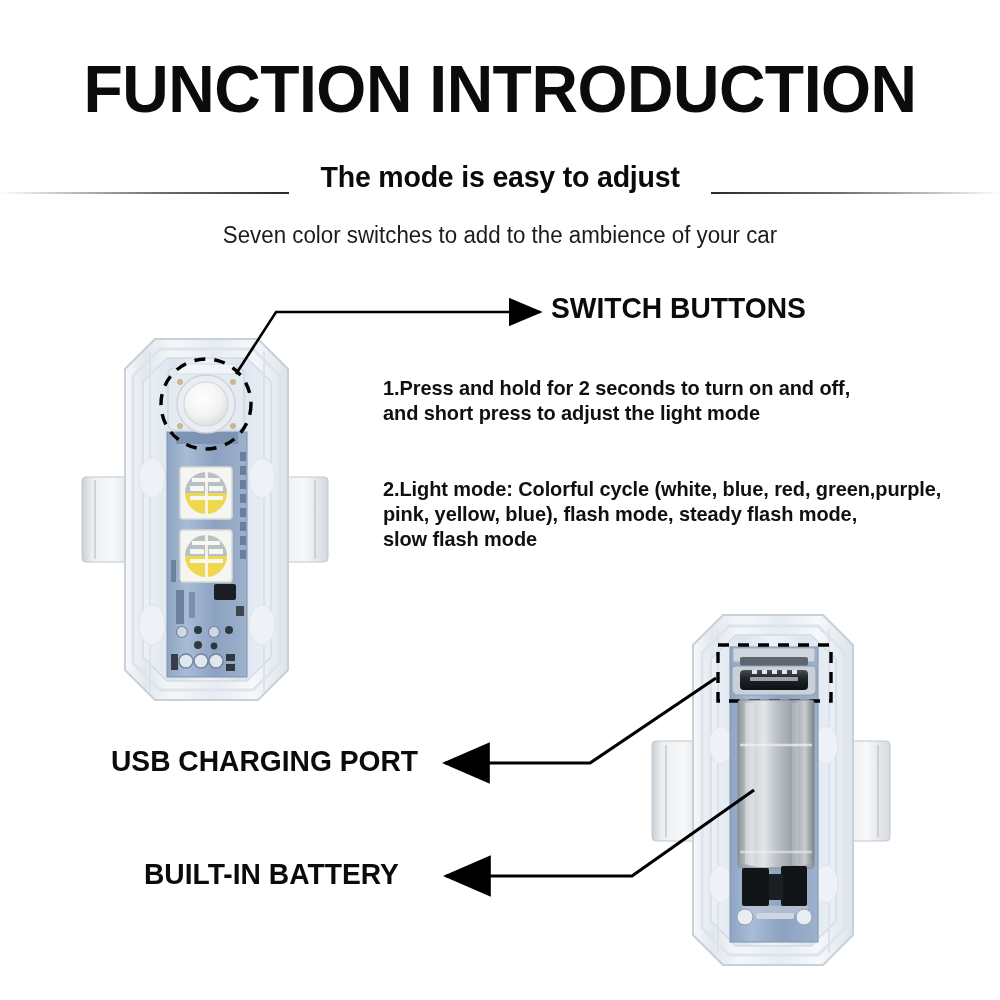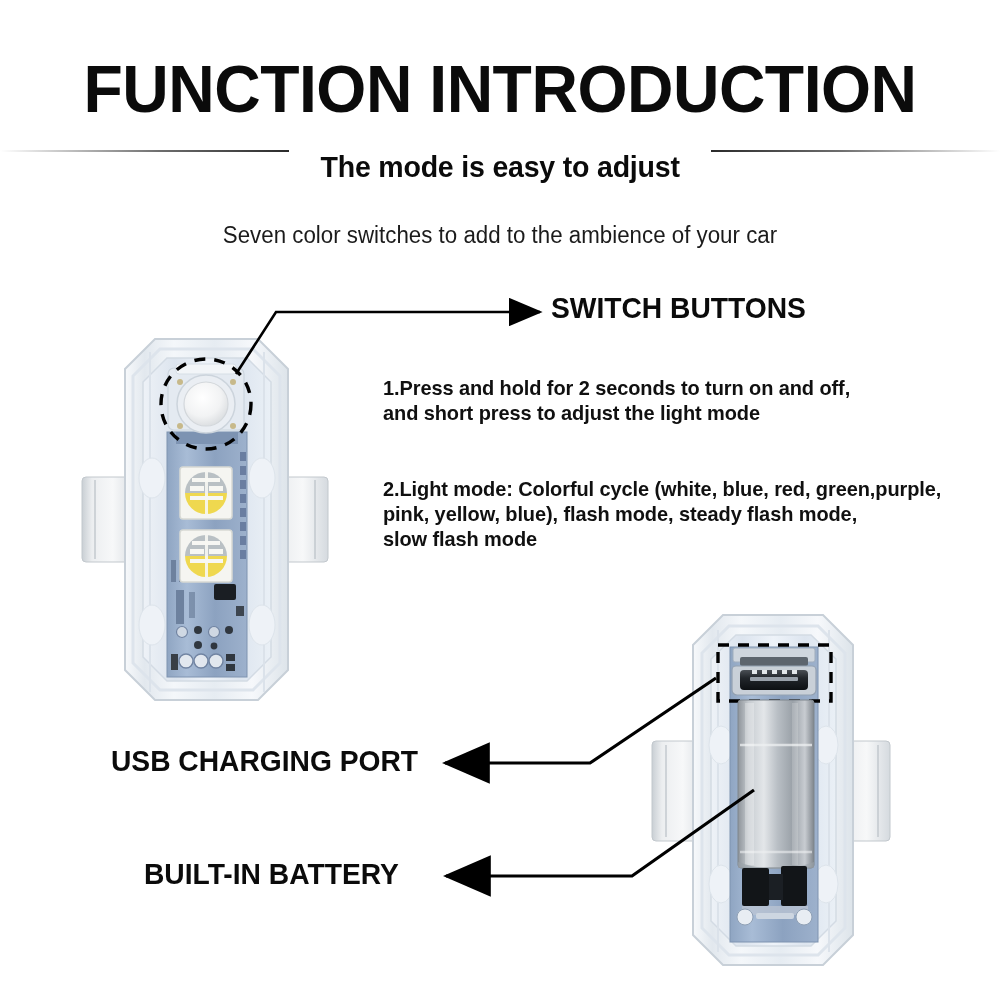--- a/index.html
+++ b/index.html
@@ -14,21 +14,21 @@
 
   
   .title{
     position:absolute;left:0;top:52px;width:1000px;text-align:center;
     font-size:67px;line-height:74px;font-weight:bold;letter-spacing:-0.5px;
     color:#0b0b0b;transform:scaleX(0.96);transform-origin:50% 50%;
     white-space:nowrap;
   }
   .subtitle-row{
     position:absolute;left:0;top:150px;width:1000px;height:44px;
-    display:flex;align-items:flex-start;justify-content:center;gap:22px;
+    display:flex;align-items:flex-end;justify-content:center;gap:22px;
   }
   .rule{height:2px;width:305px;}
   .rule.left{background:linear-gradient(to right,rgba(120,120,120,0) 0%,#6e6e6e 55%,#2a2a2a 100%);}
   .rule.right{background:linear-gradient(to left,rgba(120,120,120,0) 0%,#6e6e6e 55%,#2a2a2a 100%);}
   .subtitle{
     font-size:30px;font-weight:bold;color:#0b0b0b;white-space:nowrap;
     transform:scaleX(0.95);letter-spacing:-0.2px;
   }
   .tagline{
     position:absolute;left:0;top:222px;width:1000px;text-align:center;

